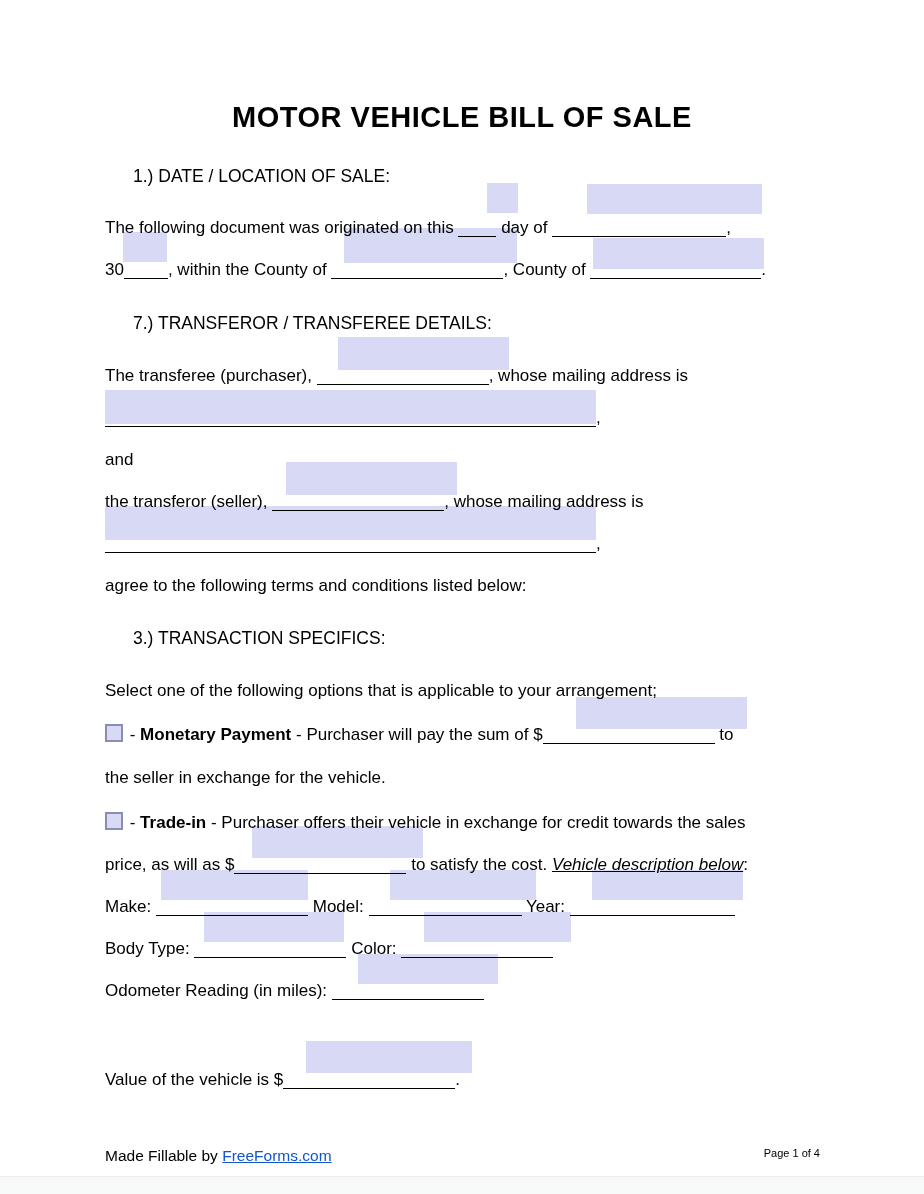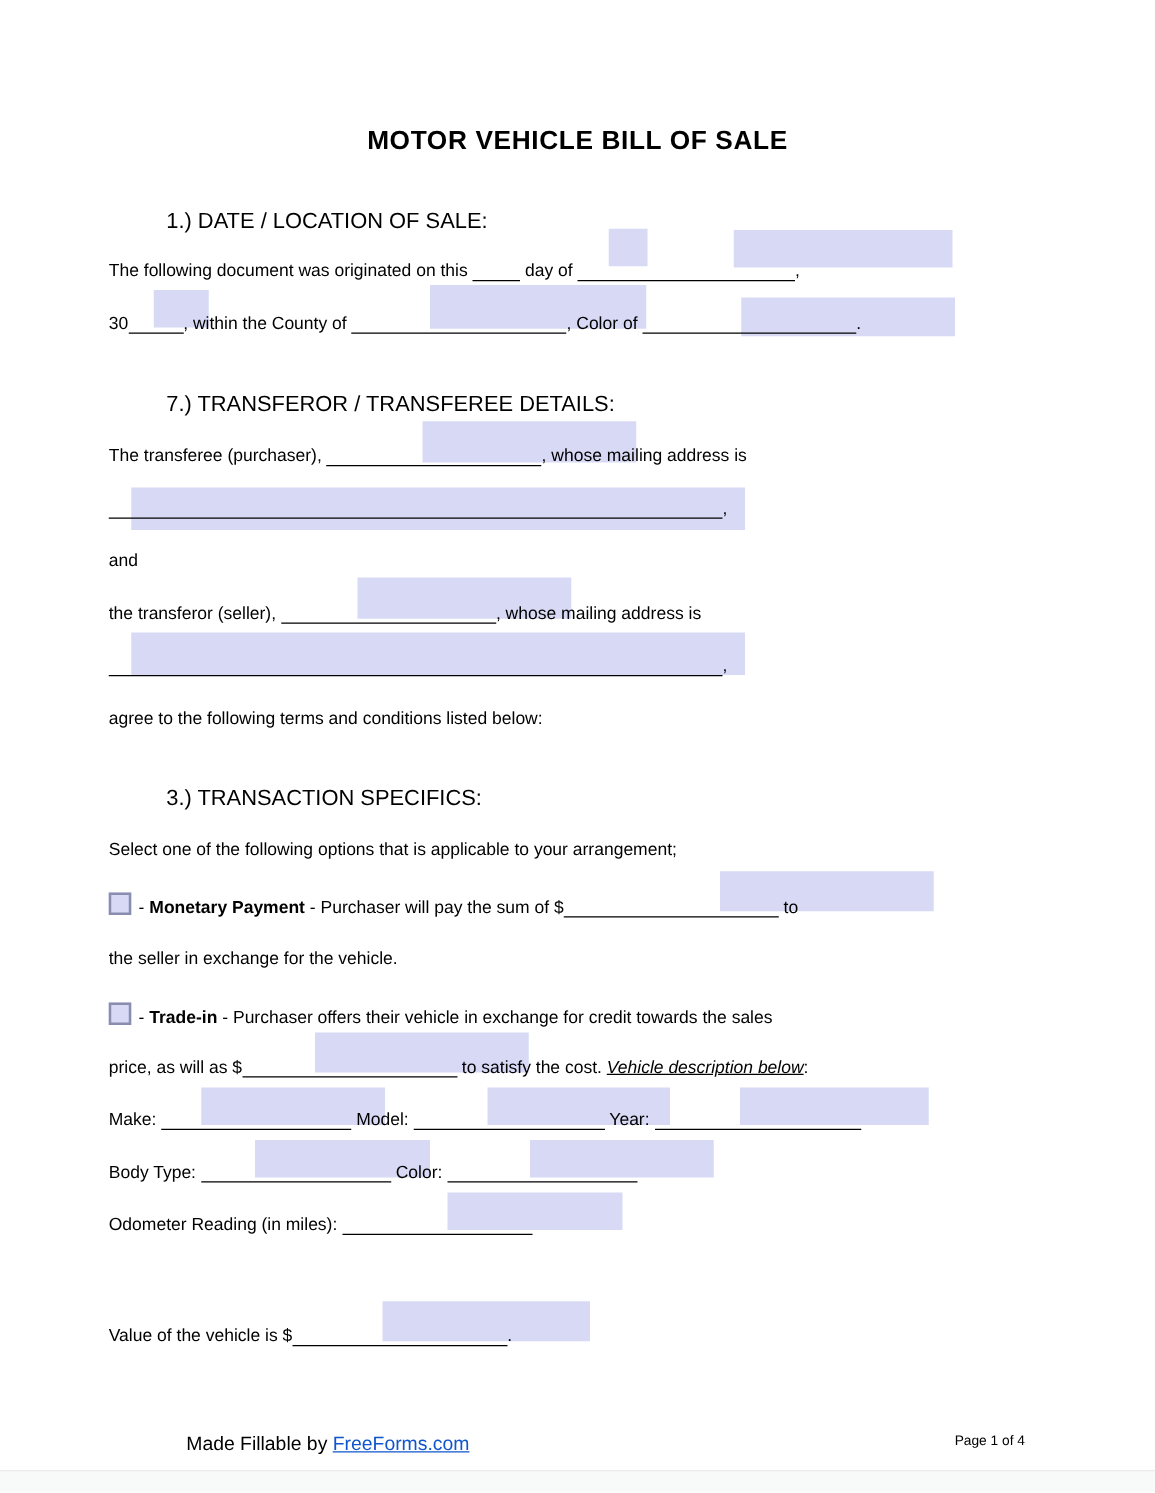--- a/index.html
+++ b/index.html
@@ -2,41 +2,41 @@
 <html><head>
 <meta charset="utf-8">
 <style>
   html,body { margin:0; padding:0; background:#ffffff; }
   .page {
     position:relative; width:924px; height:1194px; background:#ffffff;
     font-family:"Liberation Sans", sans-serif; color:#000; overflow:hidden;
   }
   .title {
     position:absolute; top:101px; left:0; width:100%; text-align:center;
-    font-size:21px; font-weight:bold; letter-spacing:0.5px; z-index:2;
+    font-size:29px; font-weight:bold; letter-spacing:0.5px; z-index:2;
   }
   .heading {
     position:absolute; left:133px; font-size:17.5px; font-weight:normal;
     white-space:nowrap; z-index:2;
   }
   .line {
-    position:absolute; left:87px; font-size:14px; white-space:nowrap; z-index:2;
+    position:absolute; left:105px; font-size:17px; white-space:nowrap; z-index:2;margin-top:10px;
   }
   .field { position:absolute; background:#d8daf5; z-index:1; }
   .bl {
     display:inline-block; height:16px; vertical-align:-4px;
     border-bottom:1.7px solid #000;
   }
   .cb {
     display:inline-block; width:14px; height:14px; background:#d8daf5;
     border:2px solid #8b8db0; vertical-align:-2px; margin-right:2px;
   }
   .iu { font-style:italic; text-decoration:underline; }
   b { font-weight:bold; }
-  .footer-left { position:absolute; left:105px; top:1147px; font-size:15.5px; z-index:2;margin-left:44px; }
+  .footer-left { position:absolute; left:105px; top:1147px; font-size:15.5px; z-index:2; }
   .footer-left a { color:#1155cc; text-decoration:underline; cursor:pointer; }
   .footer-right { position:absolute; right:104px; top:1147px; font-size:11px; z-index:2; }
   .page-edge {
     position:absolute; left:0; right:0; top:1176px; height:18px;
     background:#f8f9f9; border-top:1px solid #ececec; z-index:0;
   }
 </style>
 </head>
 <body>
 
@@ -60,21 +60,21 @@
   <div class="field" style="left:424px;top:912px;width:147px;height:30px"></div>
   <div class="field" style="left:358px;top:954px;width:140px;height:30px"></div>
   <div class="field" style="left:306px;top:1041px;width:166px;height:32px"></div>
 
   <div class="title">MOTOR VEHICLE BILL OF SALE</div>
 
   <div class="heading" style="top:166px">1.) DATE / LOCATION OF SALE:</div>
 
   <div class="line" style="top:208px"><span>The following document was originated on this </span><span class="bl" style="width:38px"></span><span> day of </span><span class="bl" style="width:174px"></span><span>,</span></div>
 
-  <div class="line" style="top:250px"><span>30</span><span class="bl" style="width:44px"></span><span>, within the County of </span><span class="bl" style="width:172px"></span><span>, Color of </span><span class="bl" style="width:171px"></span><span>.</span></div>
+  <div class="line" style="top:250px"><span>30</span><span class="bl" style="width:44px"></span><span>, within the County of </span><span class="bl" style="width:172px"></span><span>, County of </span><span class="bl" style="width:171px"></span><span>.</span></div>
 
   <div class="heading" style="top:313px">7.) TRANSFEROR / TRANSFEREE DETAILS:</div>
 
   <div class="line" style="top:356px"><span>The transferee (purchaser), </span><span class="bl" style="width:172px"></span><span>, whose mailing address is</span></div>
 
   <div class="line" style="top:398px"><span class="bl" style="width:491px"></span><span>,</span></div>
 
   <div class="line" style="top:440px">and</div>
 
   <div class="line" style="top:482px"><span>the transferor (seller), </span><span class="bl" style="width:172px"></span><span>, whose mailing address is</span></div>

